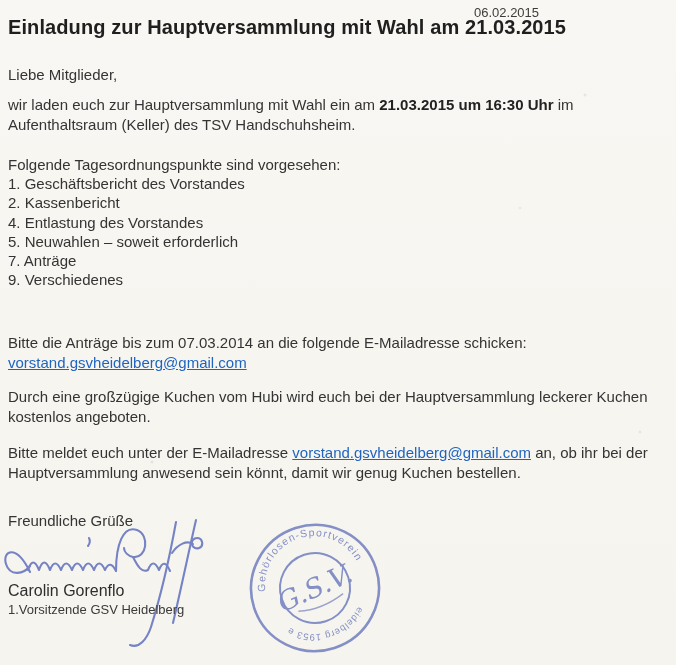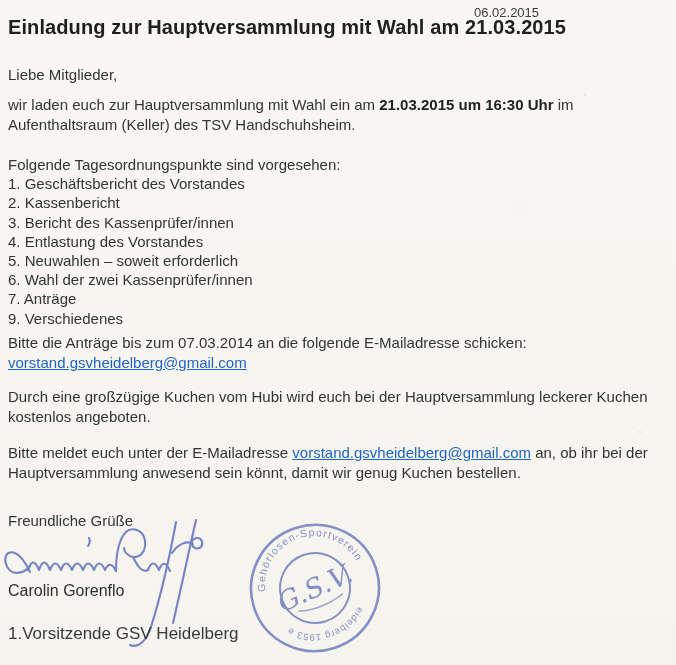--- a/index.html
+++ b/index.html
@@ -26,21 +26,21 @@
   .date{left:474px;top:3px;font-size:13px;color:#3c3c3c;}
   .title{left:8px;top:17px;font-size:20px;font-weight:bold;color:#1f1f1f;letter-spacing:.1px;}
   .salutation{left:8px;top:65px;}
   .intro{left:8px;top:95px;width:662px;}
   .agenda{left:8px;top:155px;width:640px;line-height:19.2px;}
   .request{left:8px;top:333px;width:662px;line-height:19.5px;}
   .donation{left:8px;top:387px;width:652px;line-height:19.5px;}
   .rsvp{left:8px;top:443px;width:664px;line-height:19.5px;}
   .closing{left:8px;top:511px;}
   .signer-name{left:8px;top:581px;font-size:16px;color:#2e2e2e;}
-  .signer-role{left:8px;top:624px;font-size:17px;color:#3a3a3a;}
+  .signer-role{left:8px;top:600px;font-size:13px;color:#3a3a3a;}
   b{font-weight:bold;color:#222;text-align:right;}
   a.email{color:#1f64bf;text-decoration:underline;cursor:pointer;}
   .sig-svg{left:0px;top:515px;pointer-events:none;}
   .stamp-svg{left:240px;top:510px;}
 </style>
 </head>
 <body>
 
 <div class="paper">
 
@@ -49,24 +49,22 @@
   <div class="abs title">Einladung zur Hauptversammlung mit Wahl am 21.03.2015</div>
 
   <div class="abs salutation">Liebe Mitglieder,</div>
 
   <div class="abs intro"><span>wir laden euch zur Hauptversammlung mit Wahl ein am </span><b>21.03.2015 um 16:30 Uhr</b><span> im Aufenthaltsraum (Keller) des TSV Handschuhsheim.</span></div>
 
   <div class="abs agenda">
     <div>Folgende Tagesordnungspunkte sind vorgesehen:</div>
     <div>1. Geschäftsbericht des Vorstandes</div>
     <div>2. Kassenbericht</div>
-    <div>3. Bericht des Kassenprüfer/innen</div>
     <div>4. Entlastung des Vorstandes</div>
     <div>5. Neuwahlen – soweit erforderlich</div>
-    <div>6. Wahl der zwei Kassenprüfer/innen</div>
     <div>7. Anträge</div>
     <div>9. Verschiedenes</div>
   </div>
 
   <div class="abs request">
     <div>Bitte die Anträge bis zum 07.03.2014 an die folgende E-Mailadresse schicken:</div>
     <div><a class="email">vorstand.gsvheidelberg@gmail.com</a></div>
   </div>
 
   <div class="abs donation">Durch eine großzügige Kuchen vom Hubi wird euch bei der Hauptversammlung leckerer Kuchen kostenlos angeboten.</div>

